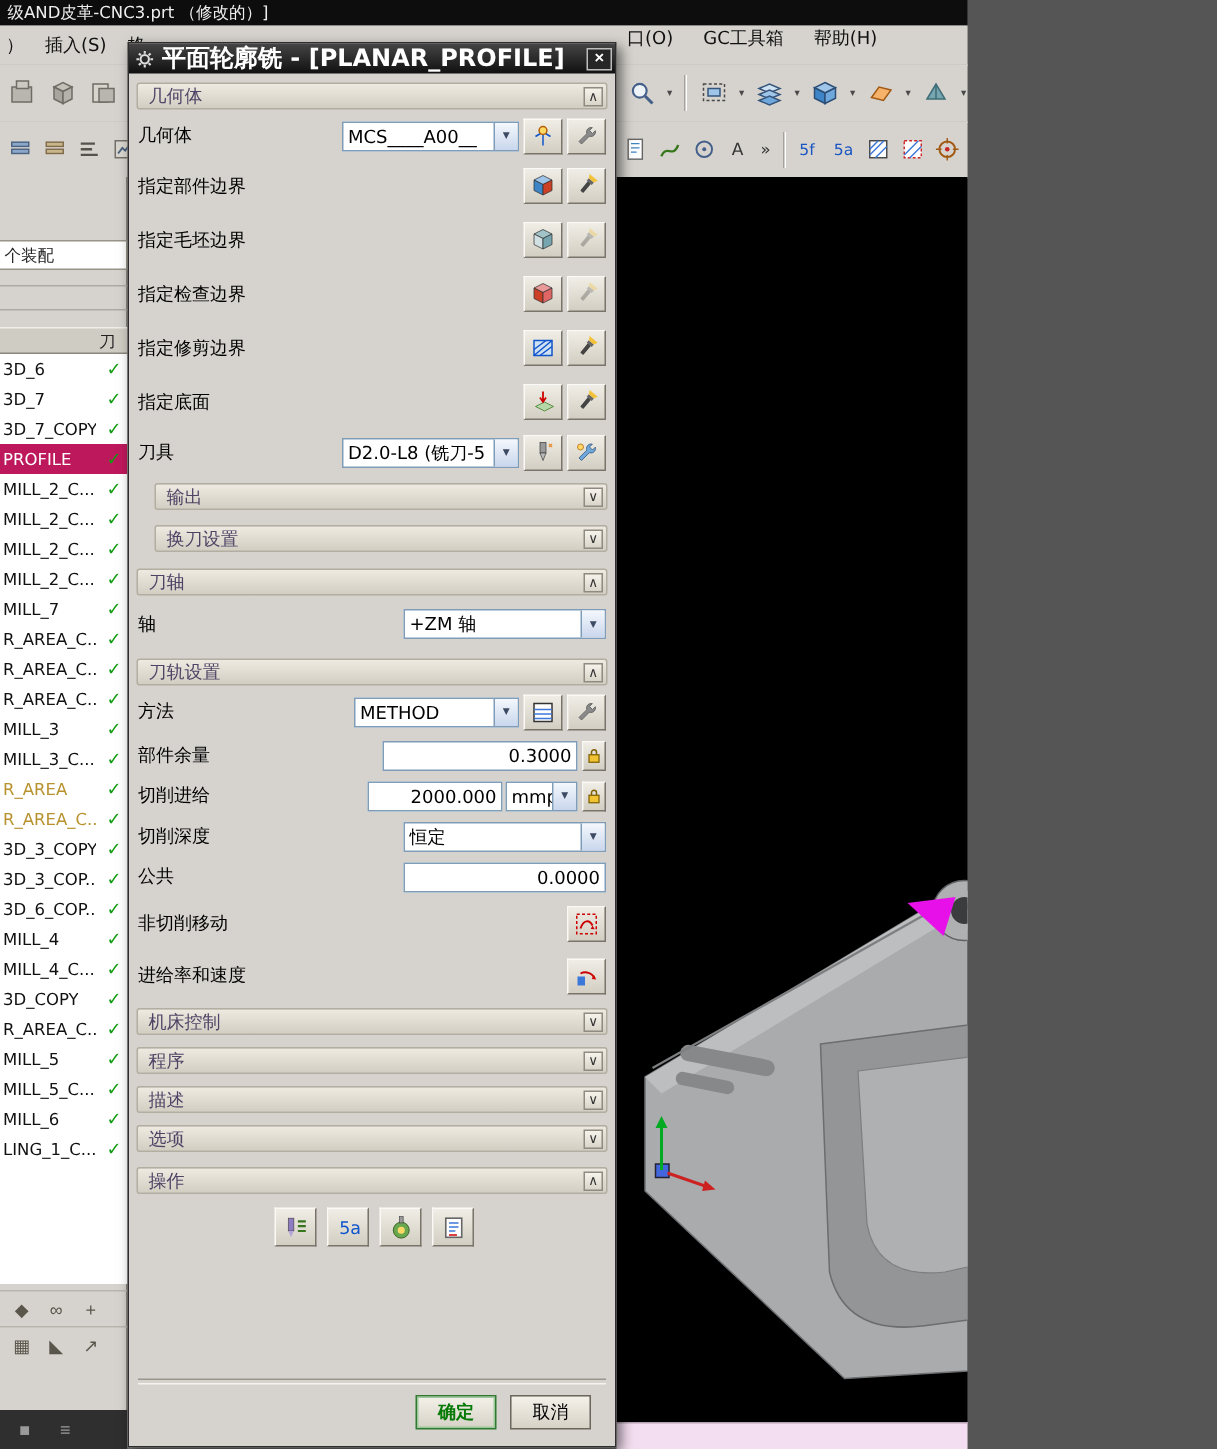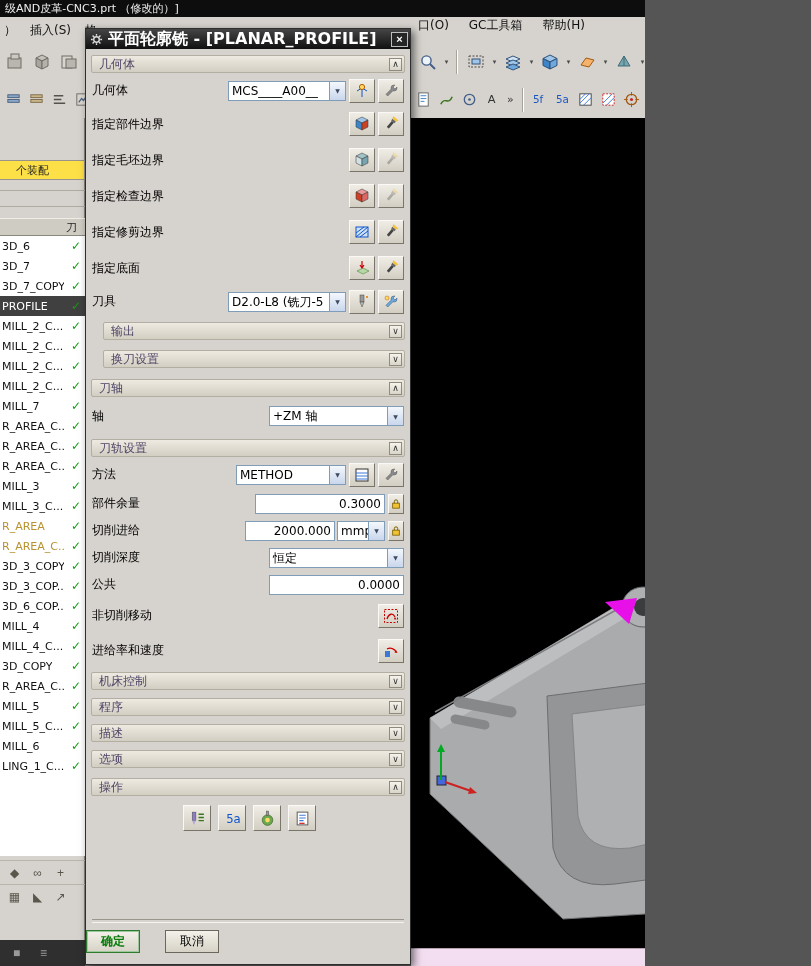--- a/index.html
+++ b/index.html
@@ -19,29 +19,29 @@
   .tb.small{width:22px;height:22px;}
   .tb-caret{width:9px;color:#4a4a4a;font-size:7px;display:flex;align-items:center;justify-content:center;}
   .tb-caret::after{content:"▾";}
   .tb-sep{width:1px;height:24px;background:#a5a29a;margin:0 4px;border-right:1px solid #fff;}
   .tb-ovf{color:#333;font-size:11px;padding:0 3px;}
   .tb-ovf::after{content:"»";}
   .toolbar3{position:absolute;left:700px;top:118px;width:111px;height:25px;background:#d6d3ce;
             border:1px solid #9a978f;display:flex;align-items:center;gap:2px;padding-left:4px;box-sizing:border-box;}
   
   .leftpanel{position:absolute;left:0;top:118px;width:85px;height:848px;background:#d6d3ce;border-right:1px solid #8a877f;box-sizing:border-box;}
-  .nav-tab{position:absolute;left:0;top:42px;width:85px;height:20px;background:#fde047;border:1px solid #989489;
-           border-left:none;font-size:11px;line-height:20px;padding-left:16px;box-sizing:border-box;color:#222;}
+  .nav-tab{position:absolute;left:0;top:42px;width:85px;height:20px;background:#ffffff;border:1px solid #989489;
+           border-left:none;font-size:11px;line-height:20px;padding-left:3px;box-sizing:border-box;color:#222;}
   .nav-thin{position:absolute;left:0;width:85px;height:1px;background:#aeaaa2;}
   .nav-colhdr{position:absolute;left:0;top:100px;width:85px;height:18px;background:#cfccc4;border-top:1px solid #efede8;
               border-bottom:1px solid #8a877f;font-size:11px;line-height:18px;text-align:right;padding-right:8px;box-sizing:border-box;color:#222;}
   .tree{position:absolute;left:0;top:118px;width:85px;height:620px;background:#fff;overflow:hidden;}
   .tree-row{position:relative;height:20px;display:flex;align-items:center;padding-left:2px;font-size:11px;color:#111;white-space:nowrap;cursor:default;}
   .tree-row .tree-label{overflow:hidden;max-width:62px;}
-  .tree-row.sel{background:#404040;color:#fff;}
+  .tree-row.sel{background:#be185d;color:#fff;}
   .tree-row.gold .tree-label{color:#b8922f;}
   .tree-check{position:absolute;right:4px;top:0;height:20px;line-height:20px;color:#129c12;font-weight:bold;font-size:12px;}
   .tree-check::after{content:"✓";}
   .lp-icons{position:absolute;left:0;top:742px;width:85px;}
   .lp-row{display:flex;gap:6px;padding:3px 0 3px 6px;border-top:1px solid #b9b6ae;}
   .lp-ic{width:17px;height:17px;display:flex;align-items:center;justify-content:center;color:#5a564c;font-size:12px;background:transparent;border:none;padding:0;}
   .lp-dark{position:absolute;left:0;top:822px;width:85px;height:26px;background:#2f2f2f;display:flex;align-items:center;gap:10px;padding-left:8px;box-sizing:border-box;}
   .lp-dark .lp-ic{color:#9a9a9a;}
   
   .viewport{position:absolute;left:85px;top:118px;width:726px;height:830px;background:#000;}
@@ -84,21 +84,21 @@
   .num-input.w90{width:90px;} .num-input.w135{width:135px;}
   .icon-btn{width:26px;height:24px;margin-left:3px;background:linear-gradient(#f0ede6,#d2cec2);
             border:1px solid;border-color:#fbf9f5 #79756a #79756a #fbf9f5;display:flex;align-items:center;justify-content:center;padding:0;}
   .icon-btn.dim svg{opacity:.33;}
   .lock-btn{width:16px;height:20px;margin-left:3px;background:linear-gradient(#f0ede6,#d2cec2);
             border:1px solid;border-color:#fbf9f5 #79756a #79756a #fbf9f5;display:flex;align-items:center;justify-content:center;padding:0;}
   .actions-row{flex:none;height:40px;display:flex;align-items:center;justify-content:center;gap:4px;}
   .actions-row .icon-btn{width:28px;height:26px;}
   .dlg-spacer{flex:1;min-height:0;}
   .dlg-sep{flex:none;height:2px;margin:3px 6px;border-top:1px solid #9a968b;border-bottom:1px solid #f5f3ee;}
-  .btn-row{flex:none;height:30px;display:flex;align-items:center;justify-content:flex-start;gap:25px;padding-right:16px;}
+  .btn-row{flex:none;height:30px;display:flex;align-items:center;justify-content:flex-end;gap:9px;padding-right:16px;}
   .pushbtn{min-width:54px;height:23px;background:linear-gradient(#f4f1ea,#d6d2c6);border:1px solid #6b675c;
            font-size:12px;font-family:inherit;color:#000;padding:0 8px;}
   .pushbtn.ok{color:#087a08;font-weight:bold;border:1px solid #2f7a2f;box-shadow:0 0 0 1px #9cc79c inset;}
 </style>
 </head>
 <body>
 
 <div id="app">
 
   <div class="titlebar">

